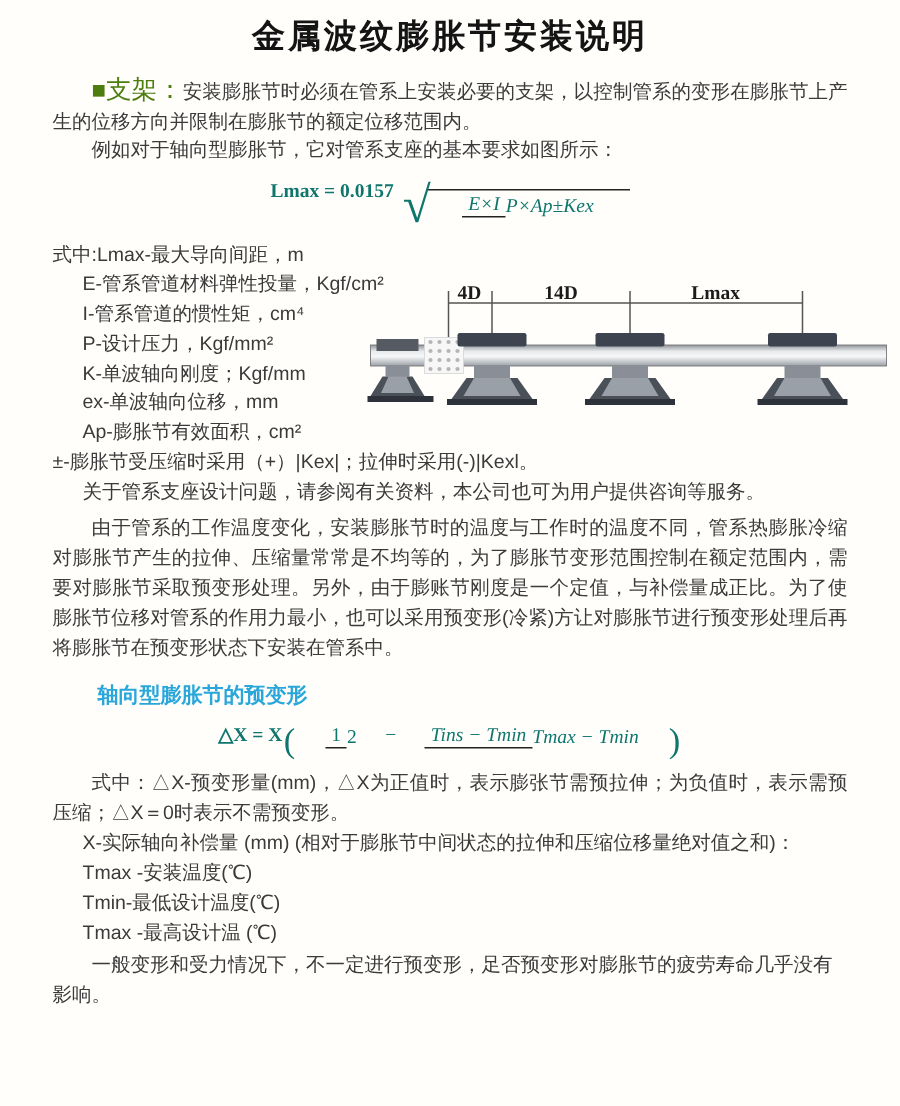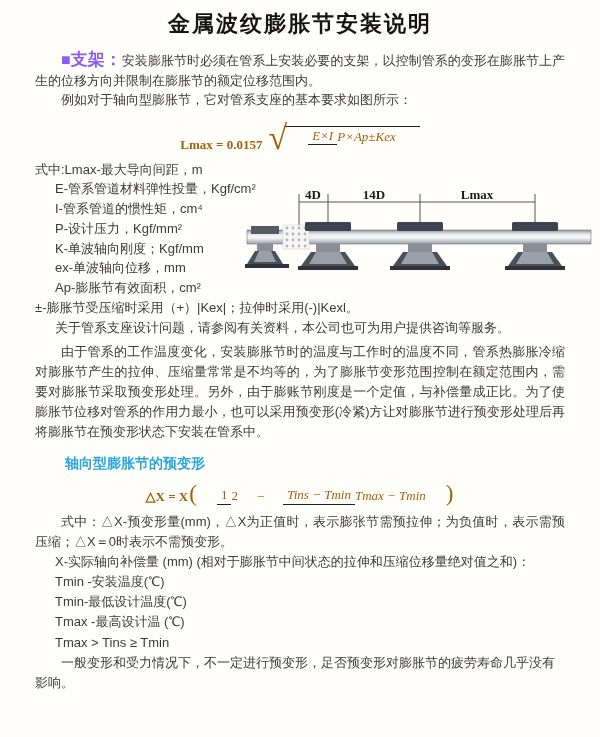--- a/index.html
+++ b/index.html
@@ -15,28 +15,28 @@
   .doc-title {
     margin-top:9px;
     text-align:center;
     font-size:22px;
     font-weight:bold;
     color:#141414;
     letter-spacing:2px;
   }
   .body-text { font-size:13px; line-height:19.5px; color:#3b3b3b; }
   .para-support { margin-top:11px; text-indent:2em; text-align:justify; }
-  .blue-label { color:#8b5cf6; font-size:17px; font-weight:bold; }
+  .blue-label { color:#4d7c0f; font-size:17px; font-weight:normal; }
   .blue-label .sq { font-size:16px; letter-spacing:0; }
   .indent { text-indent:2em; }
   
   .formula {
     font-family:"Liberation Serif", serif;
-    font-size:13px; color:#a16207;
-    display:flex; justify-content:center; align-items:flex-end;
+    font-size:13px; color:#0f766e;
+    display:flex; justify-content:center; align-items:flex-start;
     margin:9px 0 7px 0;
   }
   .f-bold { font-weight:bold; }
   .sqrt { display:inline-flex; align-items:center; margin-left:6px; }
   .sqrt .rad { font-size:34px; line-height:1; font-weight:normal; margin-right:-3px; transform:translateY(2px); }
   .sqrt-content { border-top:1.5px solid #222; padding:1px 5px 0 5px; }
   .frac { display:inline-flex; flex-direction:row; text-align:center; line-height:1.2; vertical-align:middle; margin:0 19px; }
   .frac .num { border-bottom:1px solid #222; padding:0 4px 1px 4px; }
   .frac .den { padding-top:1px; }
   .it { font-style:italic; }
@@ -112,24 +112,23 @@
       <span class="num">Tins − Tmin</span>
       <span class="den">Tmax − Tmin</span>
     </span>
     <span class="paren">)</span>
   </div>
 
   <p class="body-text explain">式中：△X-预变形量(mm)，△X为正值时，表示膨张节需预拉伸；为负值时，表示需预压缩；△X＝0时表示不需预变形。</p>
 
   <div>
     <div class="list-line">X-实际轴向补偿量 (mm) (相对于膨胀节中间状态的拉伸和压缩位移量绝对值之和)：</div>
-    <div class="list-line">Tmin -安装温度(℃)</div>
+    <div class="list-line">Tmax -安装温度(℃)</div>
     <div class="list-line">Tmin-最低设计温度(℃)</div>
     <div class="list-line">Tmax -最高设计温  (℃)</div>
-    <div class="list-line">Tmax &gt; Tins ≥ Tmin</div>
     <div class="list-line flush">一般变形和受力情况下，不一定进行预变形，足否预变形对膨胀节的疲劳寿命几乎没有影响。</div>
   </div>
 
 </div>
 
 <svg class="diagram" viewBox="0 0 352 98">
   <defs>
     <linearGradient id="pipeGrad" x1="0" y1="0" x2="0" y2="1">
       <stop offset="0" stop-color="#8f9499"></stop>
       <stop offset="0.3" stop-color="#e8eaec"></stop>

